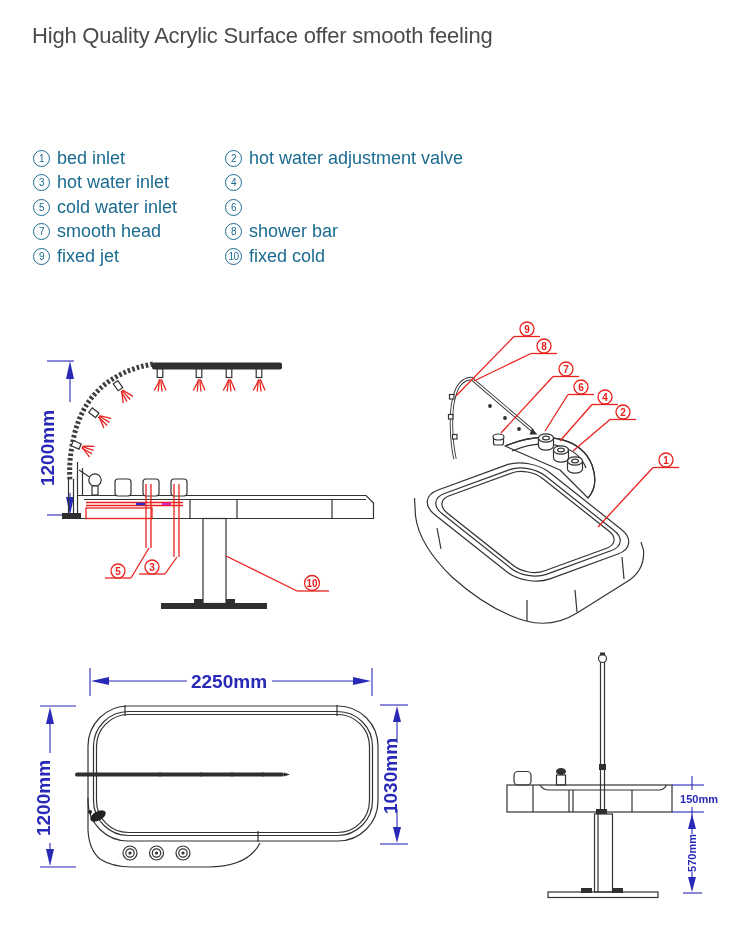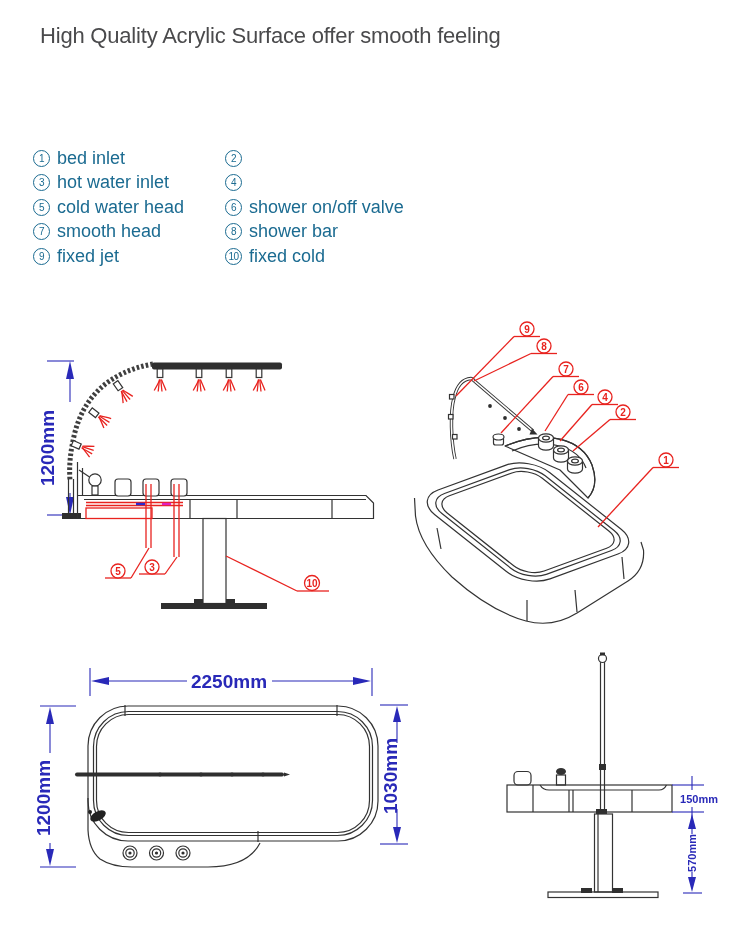--- a/index.html
+++ b/index.html
@@ -1,18 +1,18 @@
 <!DOCTYPE html>
 <html><head>
 <meta charset="utf-8">
 <style>
   html,body{margin:0;padding:0;background:#fff;}
   .page{position:relative;width:750px;height:942px;background:#fff;overflow:hidden;
         font-family:"Liberation Sans",sans-serif;}
-  .hero{position:absolute;left:40px;top:20px;color:#4a4a4c;font-size:22px;
+  .hero{position:absolute;left:32px;top:20px;color:#4a4a4c;font-size:22px;
         line-height:31px;letter-spacing:-0.2px;font-weight:400;}
   .parts{position:absolute;left:33px;top:146px;display:flex;color:#1b6b91;
          font-size:18px;}
   .pcol{list-style:none;margin:0;padding:0;width:192px;}
   .pcol.wide{width:auto;}
   .pcol li{height:24.5px;display:flex;align-items:center;white-space:nowrap;}
   .cnum{flex:0 0 auto;display:inline-flex;align-items:center;justify-content:center;
         width:15px;height:15px;border:1.4px solid #1b6b91;border-radius:50%;
         font-size:10px;margin-right:7px;letter-spacing:-0.5px;}
   svg.drawings{position:absolute;left:0;top:0;}
@@ -344,41 +344,41 @@
       <li>
         <span class="cnum">1</span>
         <span>bed inlet</span>
       </li>
       <li>
         <span class="cnum">3</span>
         <span>hot water inlet</span>
       </li>
       <li>
         <span class="cnum">5</span>
-        <span>cold water head</span>
+        <span>cold water inlet</span>
       </li>
       <li>
         <span class="cnum">7</span>
         <span>smooth head</span>
       </li>
       <li>
         <span class="cnum">9</span>
         <span>fixed jet</span>
       </li>
     </ul>
     <ul class="pcol wide">
       <li>
         <span class="cnum">2</span>
+        <span>hot water adjustment valve</span>
       </li>
       <li>
         <span class="cnum">4</span>
       </li>
       <li>
         <span class="cnum">6</span>
-        <span>shower on/off valve</span>
       </li>
       <li>
         <span class="cnum">8</span>
         <span>shower bar</span>
       </li>
       <li>
         <span class="cnum">10</span>
         <span>fixed cold</span>
       </li>
     </ul>

